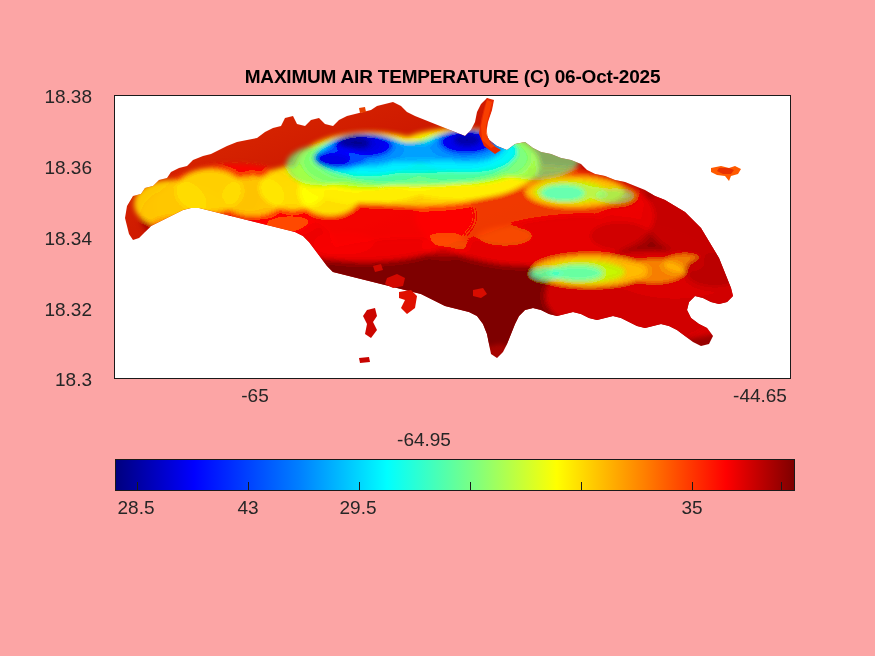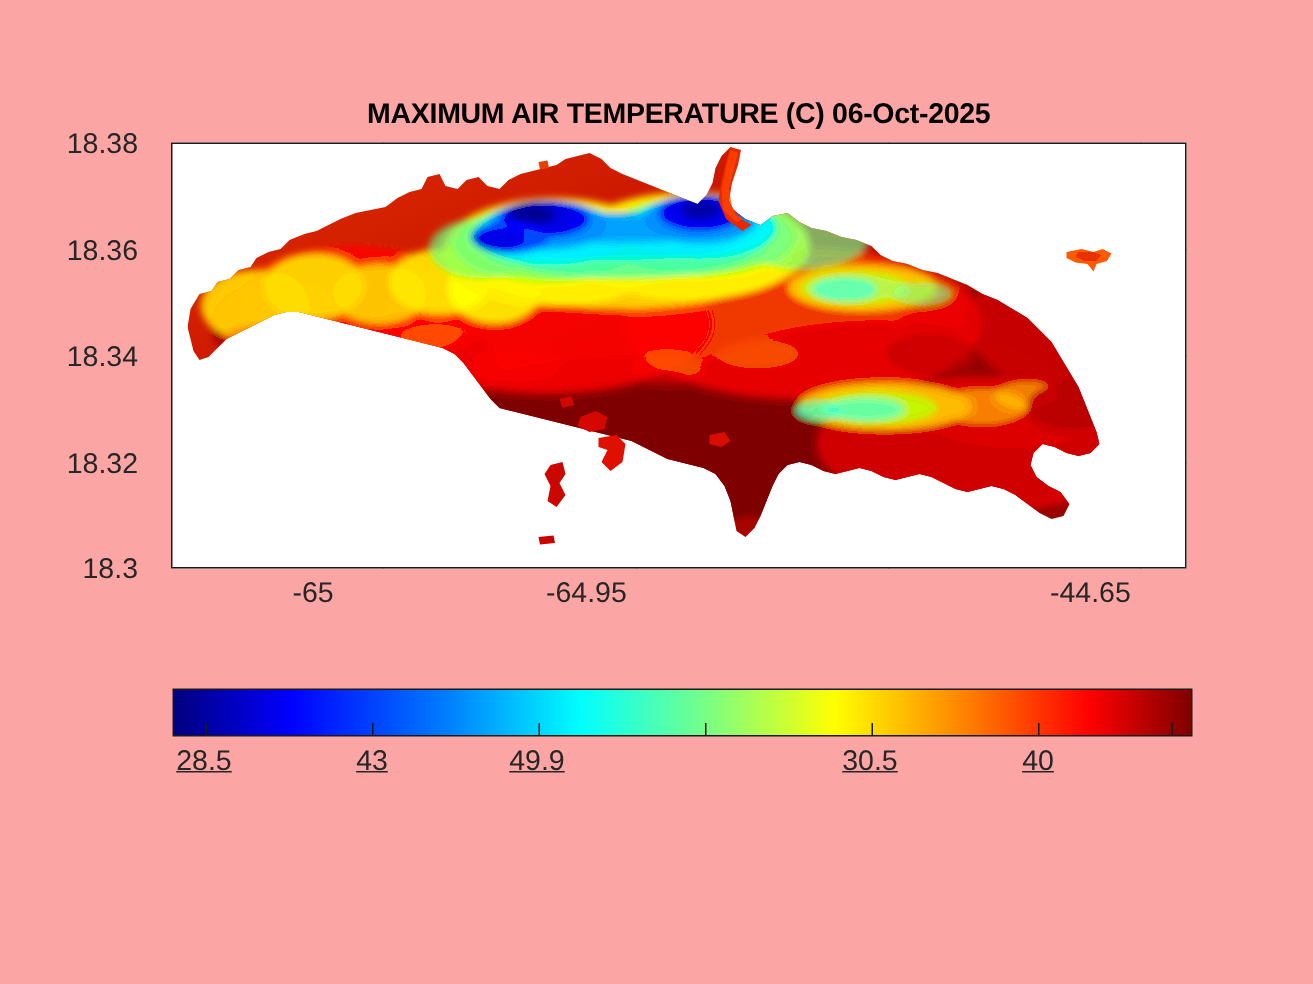--- a/index.html
+++ b/index.html
@@ -49,20 +49,21 @@
     right: 783px;
     text-align: right;
     width: 120px;
     font-size: 19px;
     color: #262626;
     white-space: nowrap;
   }
   .xtick-label {
     position: absolute;
     top: 385px;
+    text-align: center;
     width: 120px;
     font-size: 19px;
     color: #262626;
     white-space: nowrap;
   }
   .xlabel {
     position: absolute;
     left: 114px;
     top: 420px;
     width: 677px;
@@ -123,21 +124,20 @@
     border-left: 1.4px solid #1a1a1a;
   }
   .cb-label {
     position: absolute;
     top: 497px;
     text-align: center;
     width: 110px;
     font-size: 19px;
     color: #262626;
     white-space: nowrap;
-    text-decoration: underline;
   }
 </style>
 </head>
 <body>
 
 <div id="figure">
 
   <div class="fig-title">MAXIMUM AIR TEMPERATURE (C) 06-Oct-2025</div>
 
   <div class="ytick-label" style="top:86px;">18.38</div>
@@ -156,21 +156,21 @@
   <div class="tick-mark-x" style="left:255px;"></div>
   <div class="tick-mark-x" style="left:424px;"></div>
   <div class="tick-mark-x" style="left:592px;"></div>
   <div class="tick-mark-x" style="left:760px;"></div>
   <div class="tick-mark-x top" style="left:255px;"></div>
   <div class="tick-mark-x top" style="left:424px;"></div>
   <div class="tick-mark-x top" style="left:592px;"></div>
   <div class="tick-mark-x top" style="left:760px;"></div>
 
   <div class="xtick-label" style="left:195px;">-65</div>
-  <div class="xtick-label" style="left:364px;">-64.95</div>
+  <div class="xtick-label" style="left:364px;margin-top:44px;">-64.95</div>
   <div class="xtick-label" style="left:700px;">-44.65</div>
 
 
   <div class="axes-box">
     <svg width="675" height="282" viewBox="0 0 675 282" preserveAspectRatio="none">
       <defs>
 
         <radialGradient id="coolCoreA" cx="50%" cy="50%" r="50%">
           <stop offset="0%" stop-color="#00008f"></stop>
           <stop offset="22%" stop-color="#0000e0"></stop>
@@ -370,17 +370,16 @@
     <div class="cb-tick" style="left:132px;"></div>
     <div class="cb-tick" style="left:243px;"></div>
     <div class="cb-tick" style="left:354px;"></div>
     <div class="cb-tick" style="left:465px;"></div>
     <div class="cb-tick" style="left:576px;"></div>
     <div class="cb-tick" style="left:665px;"></div>
   </div>
 
   <div class="cb-label" style="left:81px;">28.5</div>
   <div class="cb-label" style="left:193px;">43</div>
-  <div class="cb-label" style="left:303px;">49.9</div>
-  <div class="cb-label" style="left:525px;">30.5</div>
-  <div class="cb-label" style="left:637px;">40</div>
+  <div class="cb-label" style="left:303px;">29.5</div>
+  <div class="cb-label" style="left:637px;">35</div>
 
 </div>
 
 </body></html>

